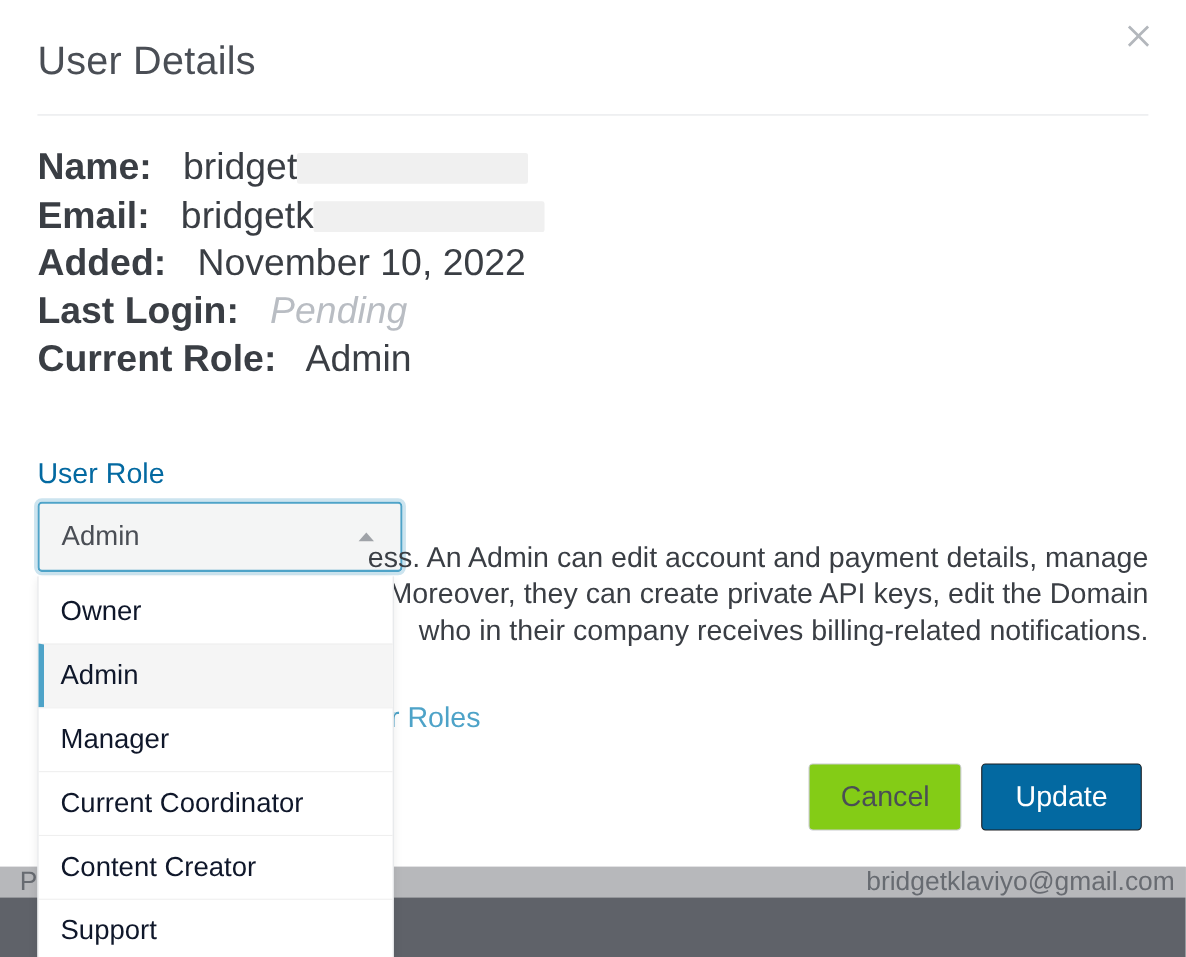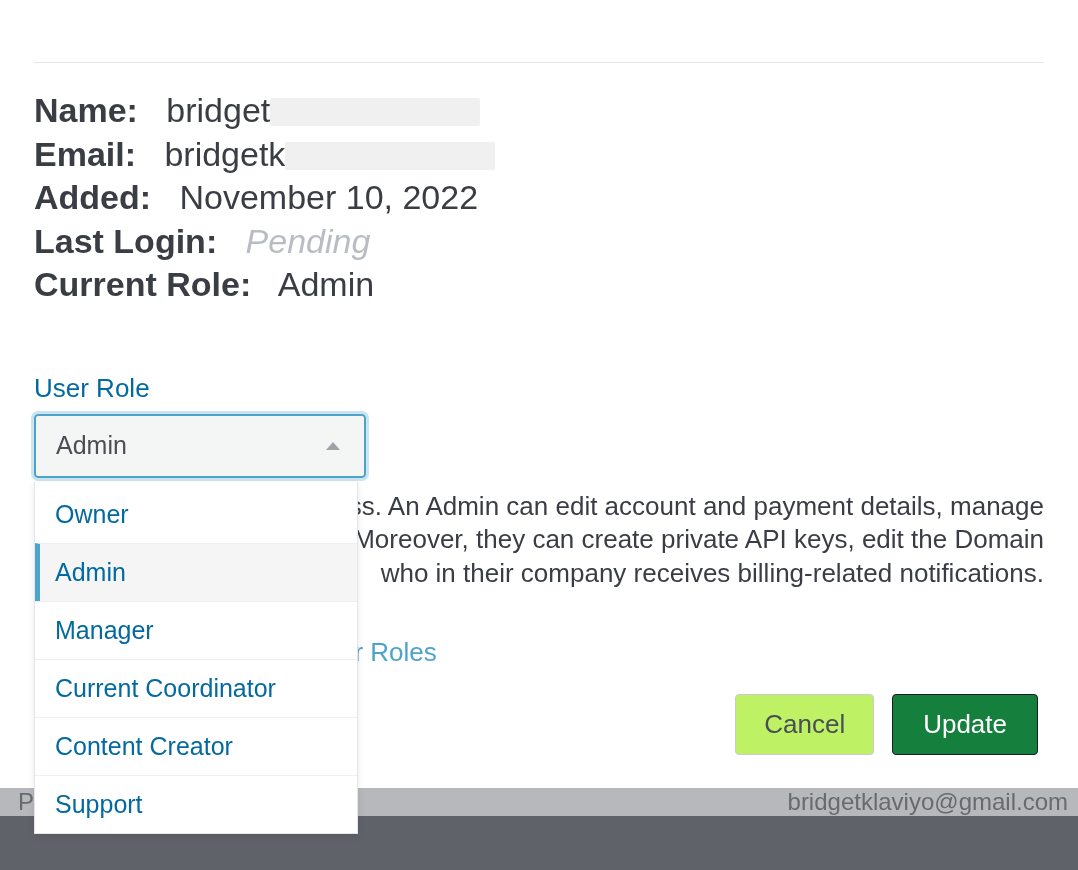--- a/index.html
+++ b/index.html
@@ -108,21 +108,21 @@
     left: 0;
     width: 324px;
     background: #fff;
     border: 1px solid #e3e5e8;
     border-top: none;
     box-shadow: 0 2px 8px rgba(0,0,0,0.08);
     z-index: 50;
   }
   .dropdown-option {
     font-size: 25px;
-    color: #0369a1;
+    color: #0f172a;
     padding: 14px 20px;
     border-top: 1px solid #efefef;
     cursor: pointer;
   }
   .dropdown-option:first-child { border-top: none; padding-top: 18px; }
   .dropdown-option.selected {
     background: #f5f5f5;
     border-left: 5px solid #4ea3c8;
     padding-left: 15px;
   }
@@ -152,25 +152,25 @@
     display: flex;
     gap: 18px;
     z-index: 2;
   }
   .btn {
     font-size: 26px;
     border-radius: 4px;
     padding: 14px 28px;
     cursor: pointer;
     border: 1px solid #c9cbce;
-    background: #bef264;
+    background: #84cc16;
     color: #4a4e55;
   }
   .btn-primary {
-    background: #15803d;
+    background: #0369a1;
     color: #fff;
     border: 1px solid #1c1f22;
     padding: 14px 30px;
   }
 
   .back-strip {
     position: absolute;
     left: 0; right: 0;
     top: 788px;
     height: 82px;
@@ -197,20 +197,30 @@
 
   <div class="back-strip">
     <div class="back-strip-inner">
       <span>Pe</span>
       <span>bridgetklaviyo@gmail.com</span>
     </div>
   </div>
 
   <div class="modal">
 
+    <div class="modal-header">
+      <h1 class="modal-title">User Details</h1>
+      <button class="close-btn">
+        <span>
+          <svg viewBox="0 0 24 24" fill="currentColor">
+              <path d="M18.3 5.71 12 12.01l-6.3-6.3-1.41 1.41 6.3 6.3-6.3 6.29 1.41 1.42L12 14.83l6.3 6.3 1.41-1.42-6.3-6.29 6.3-6.3z"></path>
+            </svg>
+        </span>
+      </button>
+    </div>
 
     <hr class="hr">
 
     <div class="info-block">
       <p class="info-row">
         <span class="info-label">Name:</span>
         <span>&nbsp;</span>
         <span>bridget</span><span class="redacted"></span>
       </p>
       <p class="info-row">

